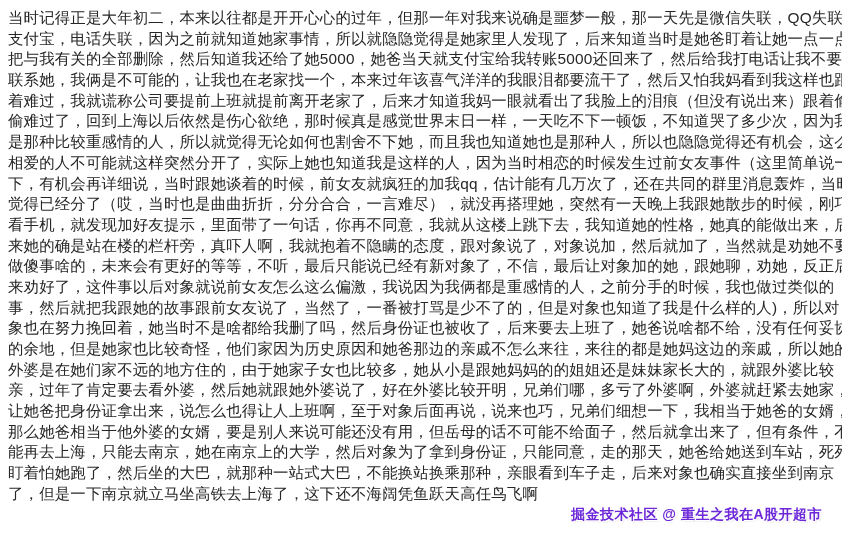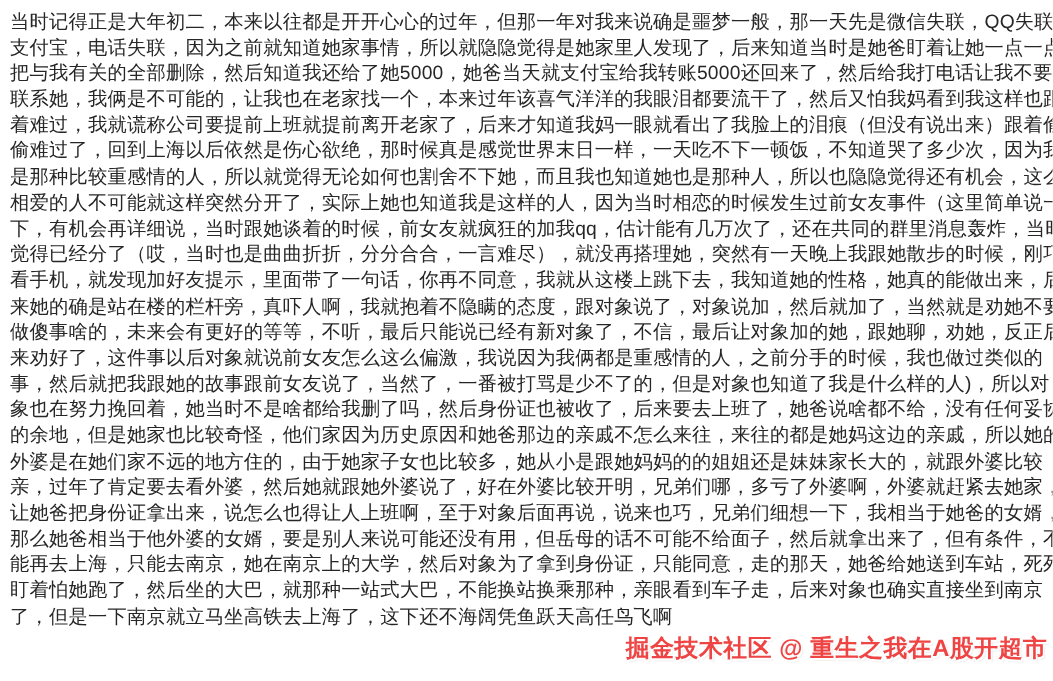--- a/index.html
+++ b/index.html
@@ -26,24 +26,24 @@
   }
   .story .line {
     height: 20.7px;
     line-height: 20.7px;
     white-space: nowrap;
     letter-spacing: 0.2px;
   }
   .watermark {
     position: absolute;
     top: 506px;
-    right: 4px;
-    font-size: 19px;
+    right: 20px;
+    font-size: 14px;
     font-weight: bold;
-    color: #ef4444;
+    color: #6d28d9;
     text-shadow: 1px 1px 0 #ffffff, 2px 2px 1px #f0f0f0;
     white-space: nowrap;
     letter-spacing: 0.5px;
   }
 </style>
 </head>
 <body>
 
 <div class="page">
   <div class="story">

